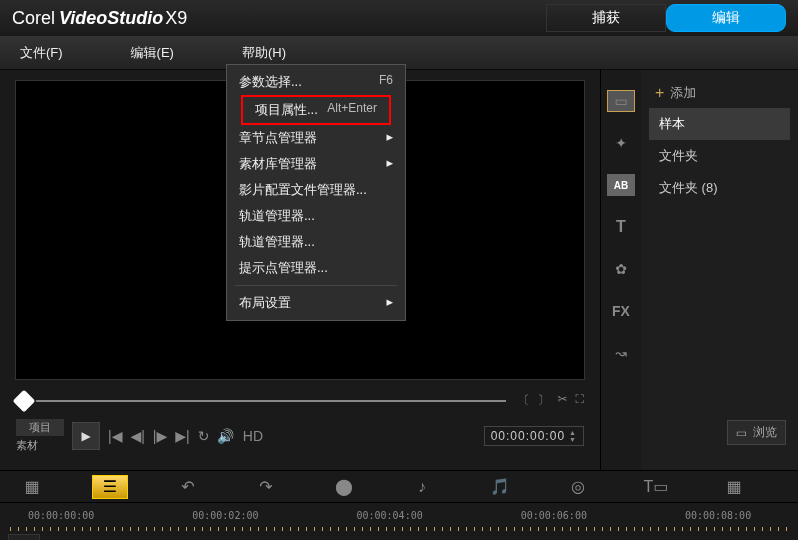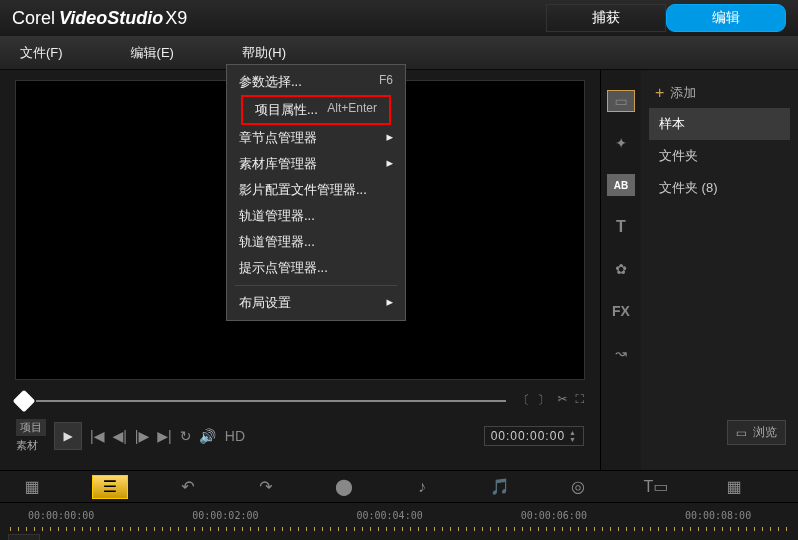--- a/index.html
+++ b/index.html
@@ -30,21 +30,21 @@
 .watermark { position: absolute; top: 50%; left: 50%; transform: translate(-50%, -50%); color: #666; font-size: 48px; font-weight: bold; opacity: 0.5; pointer-events: none; }
 .watermark .sub { font-size: 16px; color: #c9a050; display: block; text-align: right; }
 
 .scrubber { display: flex; align-items: center; margin: 12px 8px 0 8px; }
 .scrub-handle { width: 16px; height: 16px; background: #fff; border-radius: 2px; transform: rotate(45deg); margin-right: 4px; }
 .scrub-line { flex: 1; height: 2px; background: #888; }
 .scrub-icons { display: flex; gap: 8px; margin-left: 12px; color: #888; }
 
 .controls { display: flex; align-items: center; margin: 10px 8px; gap: 8px; }
 .control-labels { display: flex; flex-direction: column; gap: 2px; font-size: 11px; color: #aaa; }
-.control-labels .active { background: #333; padding: 1px 4px; }
+.control-labels .active { background: #333; padding: 1px 13px; }
 .play-btn { width: 28px; height: 28px; background: #333; border: 1px solid #444; display: flex; align-items: center; justify-content: center; color: #ddd; }
 .ctrl-icon { color: #888; font-size: 14px; cursor: pointer; }
 .timecode { margin-left: auto; border: 1px solid #444; padding: 2px 6px; font-family: monospace; font-size: 12px; letter-spacing: 1px; display: flex; align-items: center; gap: 4px; }
 .timecode-arrows { display: flex; flex-direction: column; font-size: 7px; line-height: 7px; color: #888; }
 
 .side-panel { flex: 1; background: #1e1e1e; border-left: 1px solid #000; display: flex; }
 .side-icons { width: 40px; background: #1a1a1a; display: flex; flex-direction: column; padding-top: 20px; gap: 20px; align-items: center; }
 .side-icon { width: 28px; height: 22px; display: flex; align-items: center; justify-content: center; color: #888; font-size: 14px; cursor: pointer; }
 .side-icon.active { background: #555; border: 1px solid #c9a050; }
 .side-content { flex: 1; padding: 8px; }

